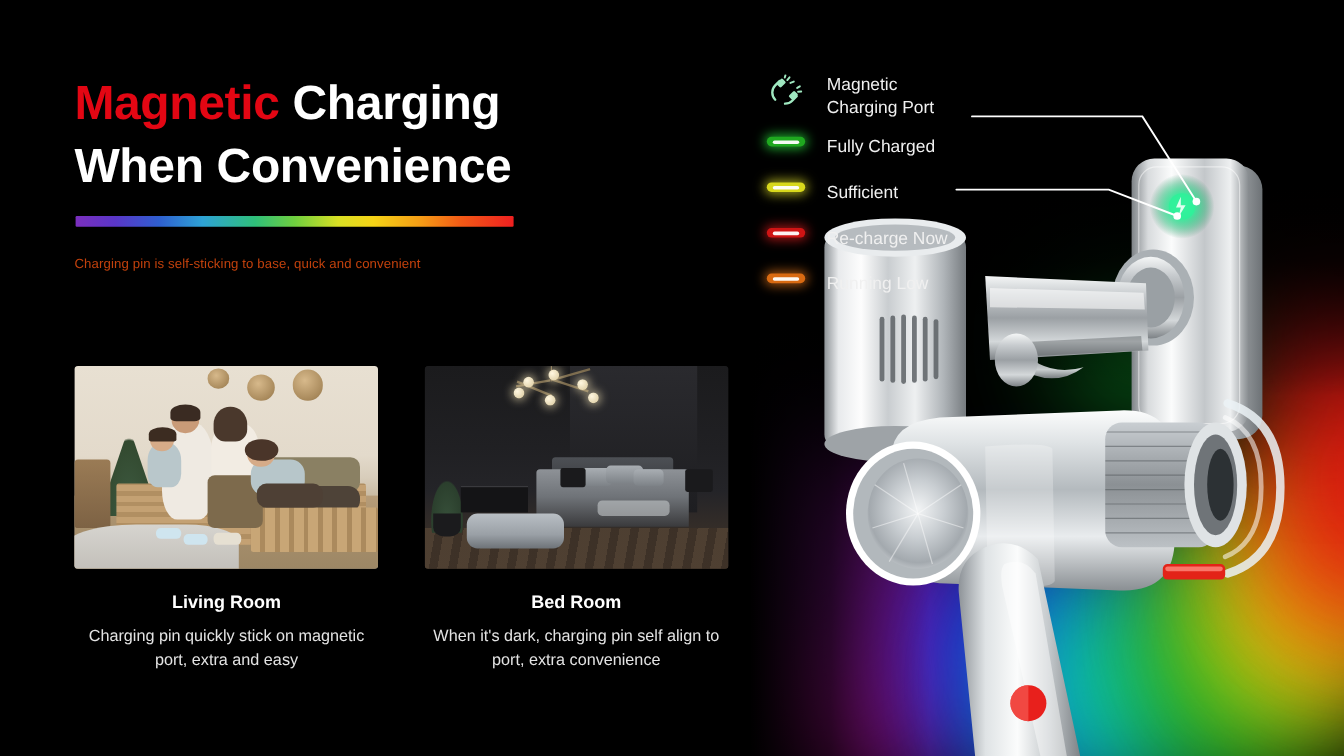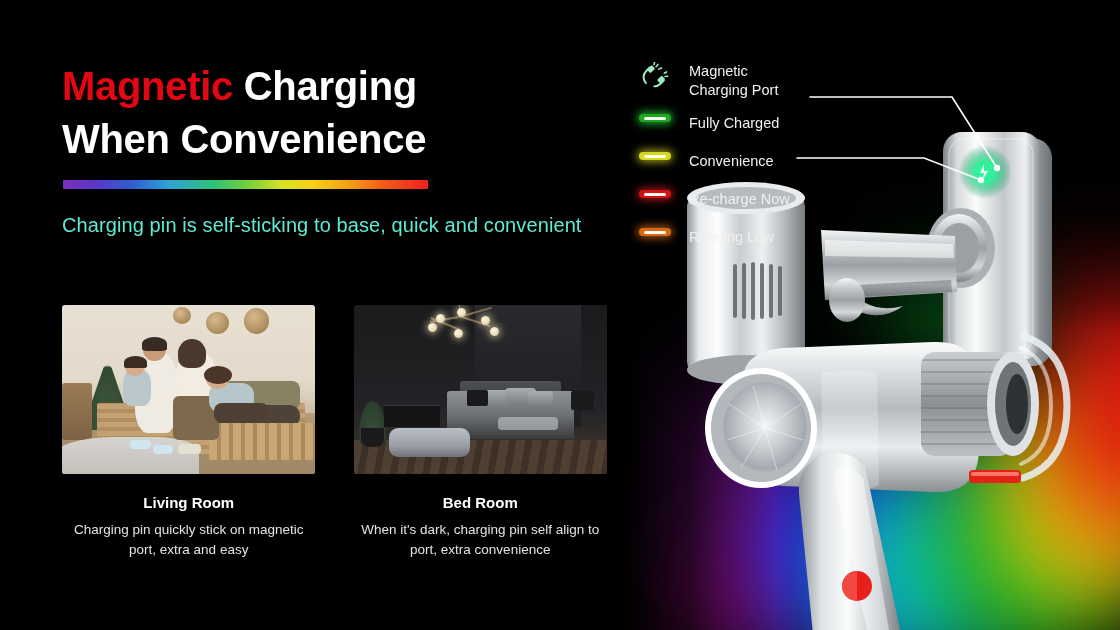--- a/index.html
+++ b/index.html
@@ -19,21 +19,21 @@
   .hl-white { color:#ffffff; }
 
   #rainbow-rule {
     position:absolute; left:63px; top:180px; width:365px; height:9px; border-radius:1px;
     background:linear-gradient(90deg,
       #7b2fbe 0%, #5a36c8 9%, #2f5fd0 19%, #2ea3d6 29%,
       #2fc07a 41%, #6fcf3f 50%, #d9e024 60%, #f5d316 68%,
       #f59b16 79%, #f25a16 88%, #ef2020 100%);
   }
 
-  #subtitle { position:absolute; left:62px; top:214px; font-size:20px; color:#5eead4; font-weight:400; letter-spacing:0.1px; }
+  #subtitle { position:absolute; left:62px; top:214px; font-size:11px; color:#c2410c; font-weight:400; letter-spacing:0.1px; }
 
   #cards { position:absolute; left:62px; top:305px; width:545px; display:flex; gap:38px; }
   .card { width:295px; }
   .thumb { width:253px; height:169px; border-radius:3px; overflow:hidden; position:relative; background:#111; }
   .card-title { margin-top:20px; text-align:center; font-size:15px; font-weight:700; color:#fff; }
   .card-desc { margin-top:9px; text-align:center; font-size:13.5px; line-height:20px; color:#e3e3e3; }
 
   
   .lr-sky { position:absolute; inset:0; background:
       linear-gradient(180deg,#e8e0d2 0%, #e3dacb 44%, #d8cdbb 55%, #cbbda6 63%, #b9a88d 72%, #c8b89c 100%); }
@@ -314,21 +314,21 @@
         <div class="legend-icon-slot">
           <span class="pill green"></span>
         </div>
         <span class="legend-label">Fully Charged</span>
       </div>
 
       <div class="legend-row">
         <div class="legend-icon-slot">
           <span class="pill yellow"></span>
         </div>
-        <span class="legend-label">Convenience</span>
+        <span class="legend-label">Sufficient</span>
       </div>
 
       <div class="legend-row">
         <div class="legend-icon-slot">
           <span class="pill red"></span>
         </div>
         <span class="legend-label">Re-charge Now</span>
       </div>
 
       <div class="legend-row">

